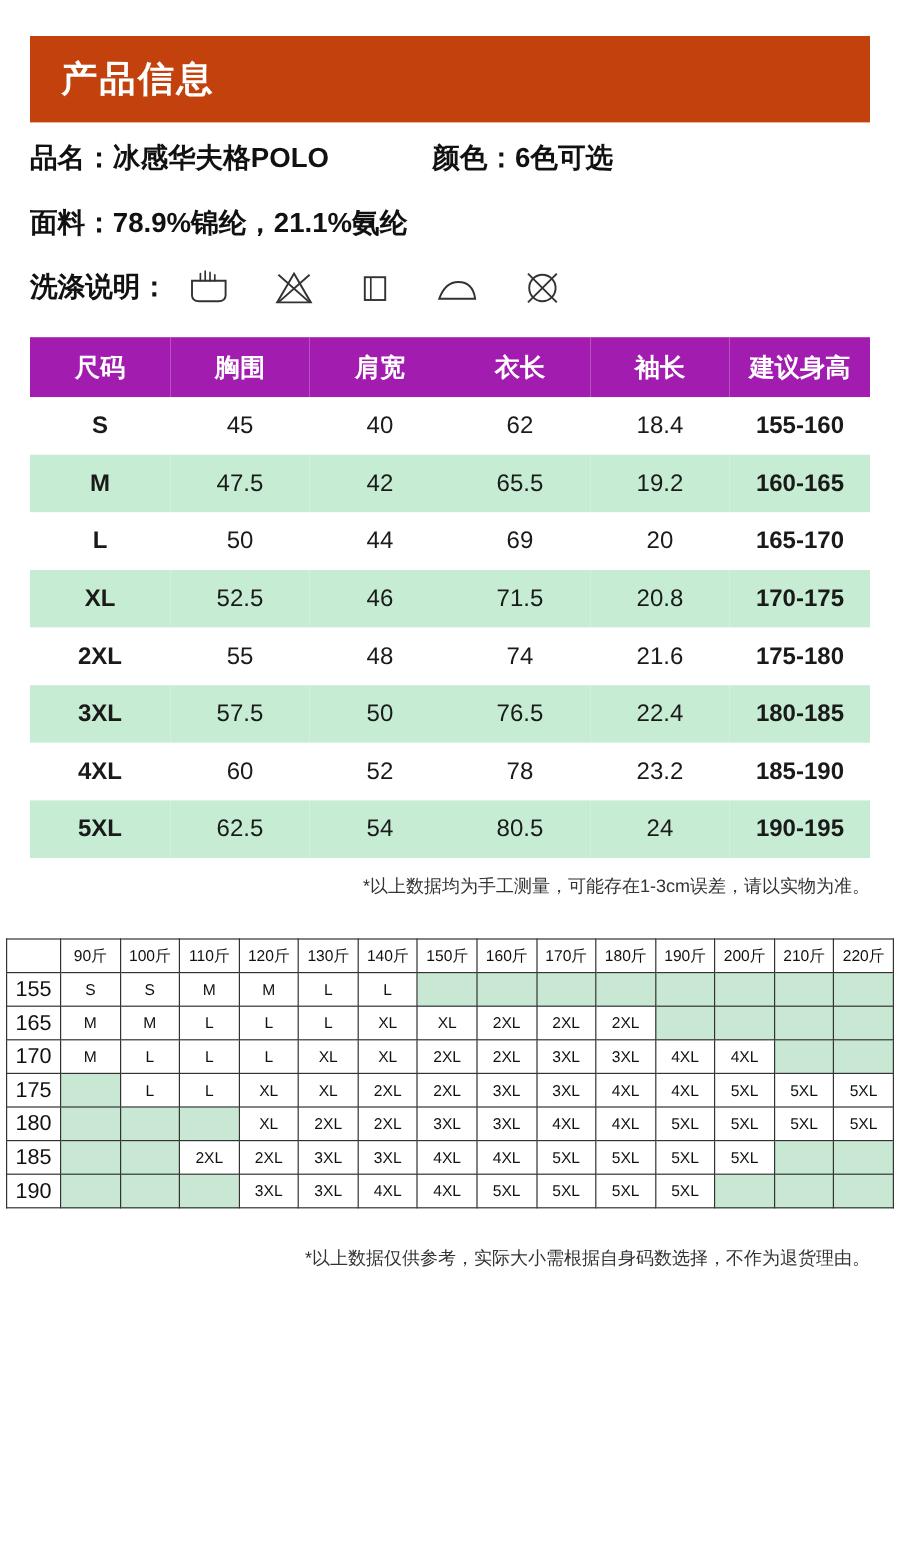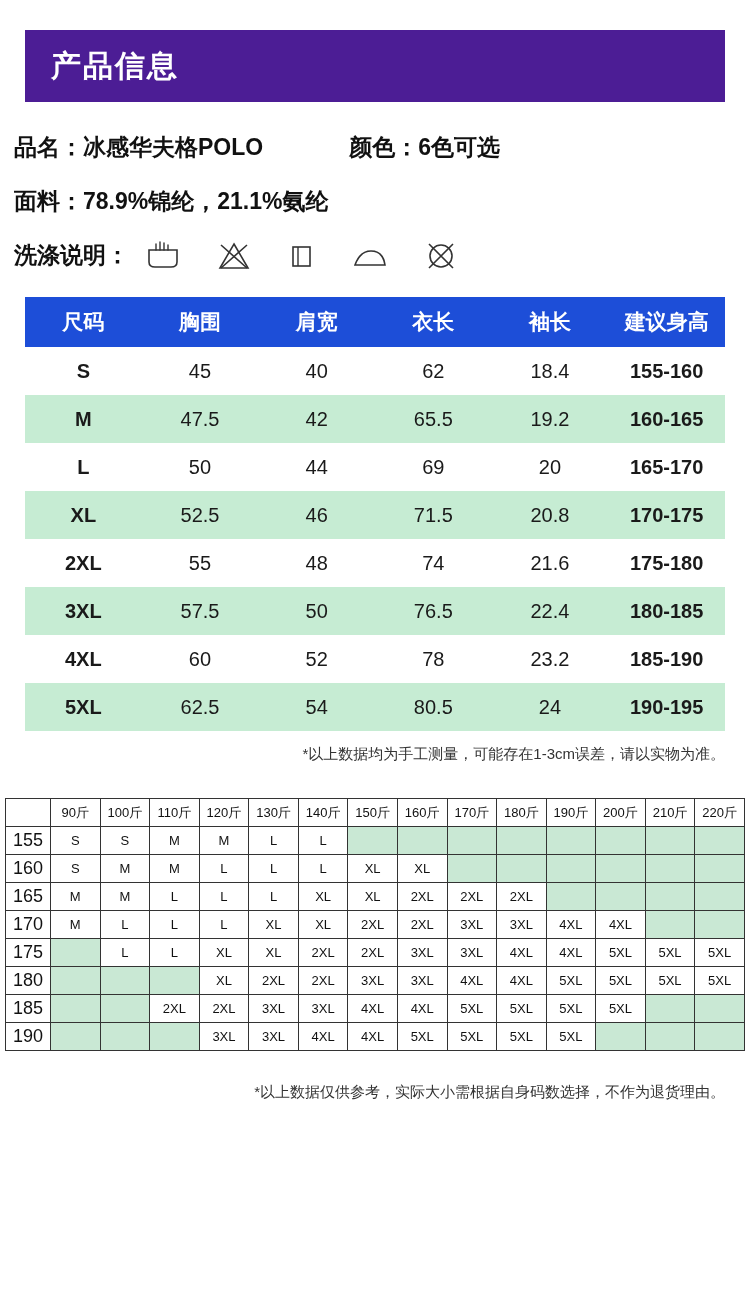--- a/index.html
+++ b/index.html
@@ -15,36 +15,36 @@
   }
   .page {
     width: 750px;
     position: relative;
   }
 
   
   .header-banner {
     margin: 30px 25px 0 25px;
     height: 72px;
-    background: #4c1d95;
+    background: #c2410c;
     display: flex;
     align-items: center;
   }
   .header-title {
     margin-left: 26px;
     color: #ffffff;
     font-size: 30px;
     font-weight: bold;
     letter-spacing: 2px;
   }
 
   
   .info-block {
-    padding: 32px 0 0 0;
-    margin: 0 14px;
+    padding: 16px 0 0 0;
+    margin: 0 25px;
   }
   .info-row {
     display: flex;
     align-items: center;
     font-size: 23px;
     font-weight: bold;
     color: #111;
     margin-bottom: 26px;
     line-height: 1.2;
   }
@@ -62,21 +62,21 @@
   .wash-icons svg { display: block; }
 
   
   .size-table {
     margin: 12px 25px 0 25px;
     width: 700px;
     border-collapse: collapse;
     table-layout: fixed;
   }
   .size-table th {
-    background: #1d4ed8;
+    background: #a21caf;
     color: #ffffff;
     font-size: 21px;
     font-weight: bold;
     height: 50px;
     text-align: center;
   }
   .size-table td {
     height: 48px;
     text-align: center;
     font-size: 20px;
@@ -320,37 +320,20 @@
             <td class="empty"></td>
             <td class="empty"></td>
             <td class="empty"></td>
             <td class="empty"></td>
             <td class="empty"></td>
             <td class="empty"></td>
             <td class="empty"></td>
             <td class="empty"></td>
           </tr>
           <tr>
-            <td class="rowhead">160</td>
-            <td class="filled">S</td>
-            <td class="filled">M</td>
-            <td class="filled">M</td>
-            <td class="filled">L</td>
-            <td class="filled">L</td>
-            <td class="filled">L</td>
-            <td class="filled">XL</td>
-            <td class="filled">XL</td>
-            <td class="empty"></td>
-            <td class="empty"></td>
-            <td class="empty"></td>
-            <td class="empty"></td>
-            <td class="empty"></td>
-            <td class="empty"></td>
-          </tr>
-          <tr>
             <td class="rowhead">165</td>
             <td class="filled">M</td>
             <td class="filled">M</td>
             <td class="filled">L</td>
             <td class="filled">L</td>
             <td class="filled">L</td>
             <td class="filled">XL</td>
             <td class="filled">XL</td>
             <td class="filled">2XL</td>
             <td class="filled">2XL</td>

